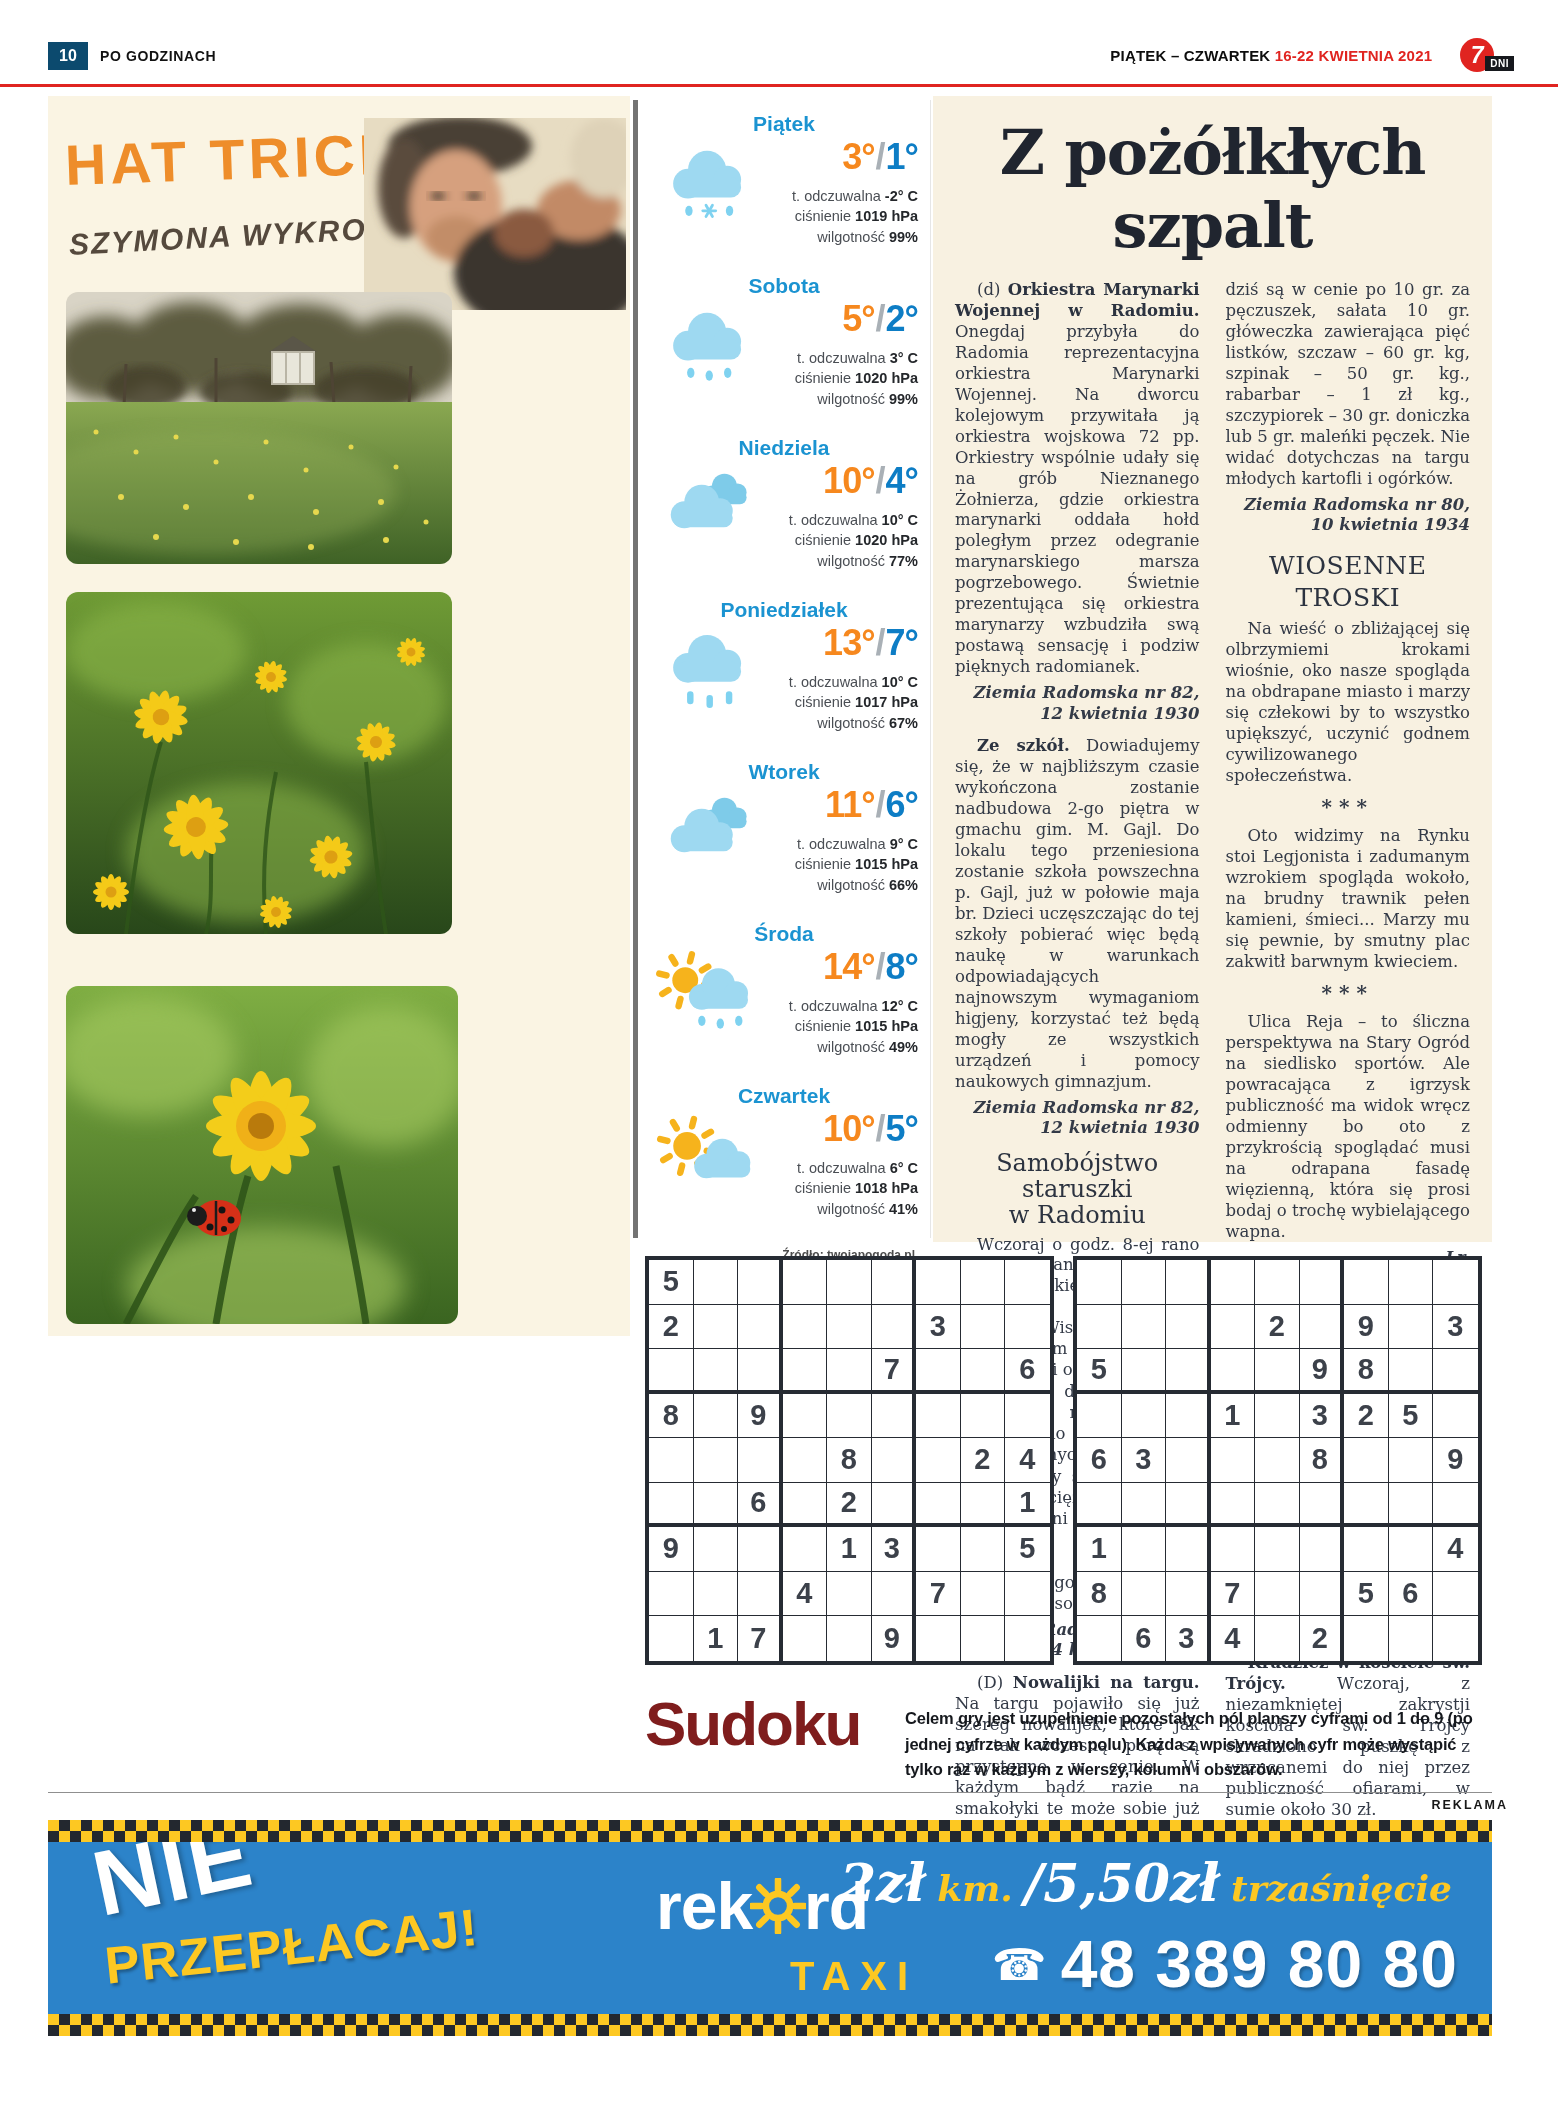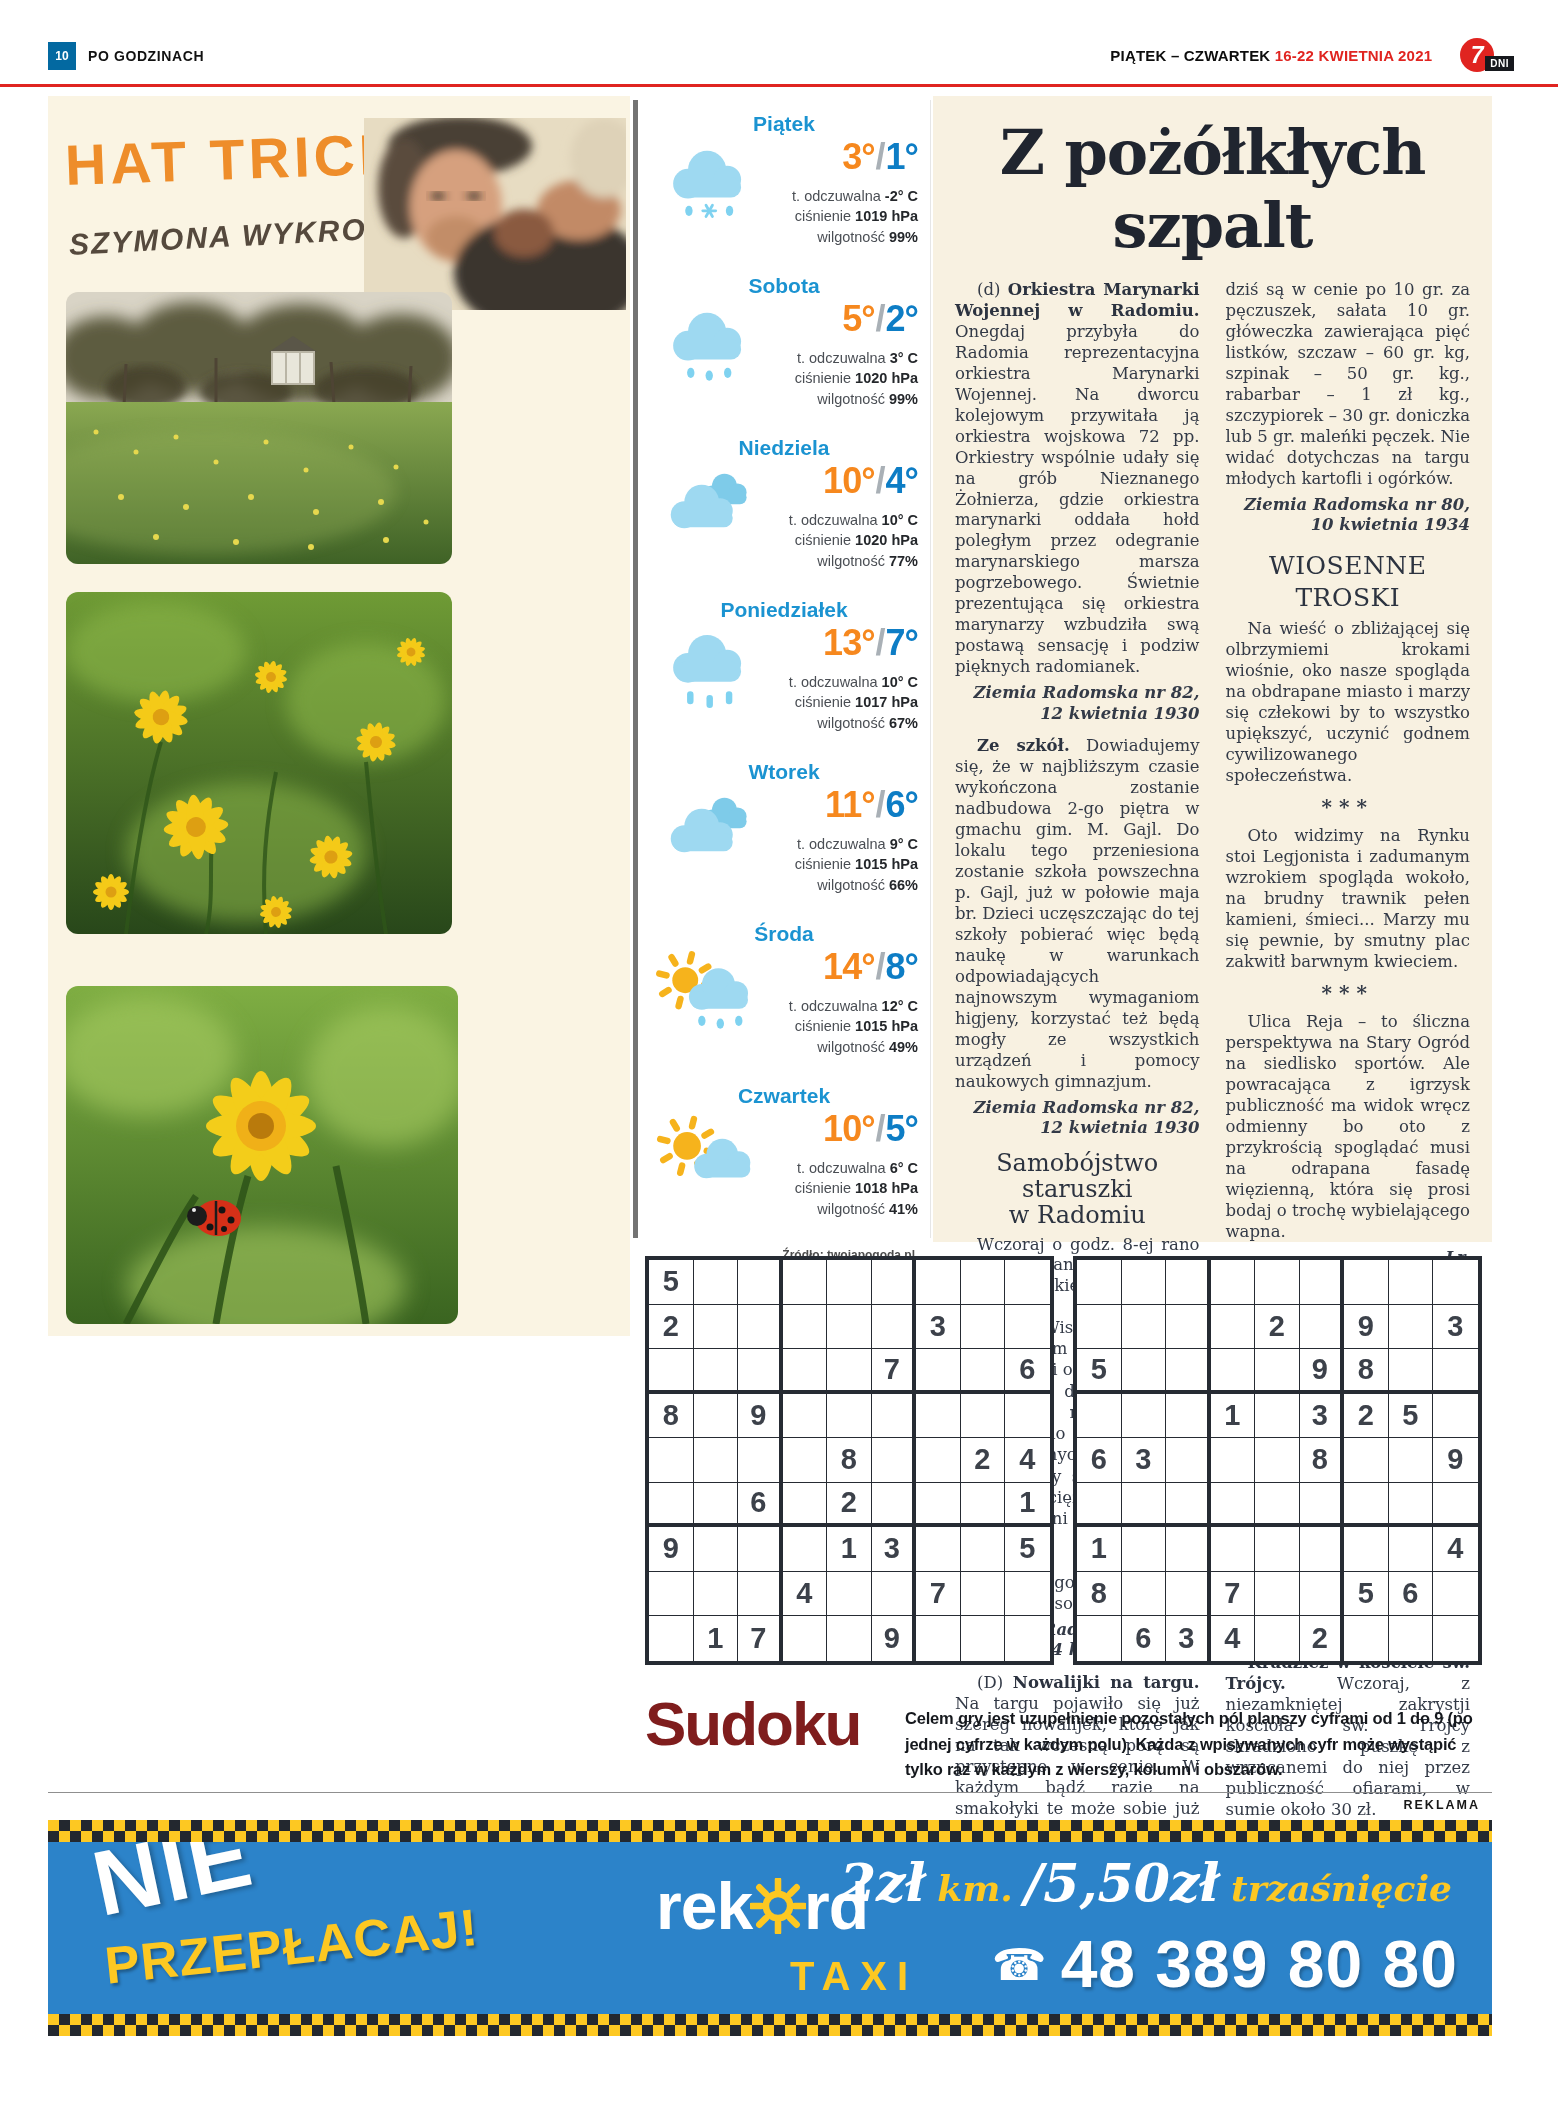--- a/index.html
+++ b/index.html
@@ -2,21 +2,21 @@
 <html><head>
 <meta charset="utf-8">
 <style>
   html,body{margin:0;padding:0;background:#ffffff;}
   .page{position:relative;width:1558px;height:2102px;background:#fff;overflow:hidden;
         font-family:"Liberation Sans",sans-serif;color:#222;}
 
   
   .top-rule{position:absolute;left:0;top:84px;width:1558px;height:3px;background:#e02420;}
   .hdr-left{position:absolute;left:48px;top:42px;display:flex;align-items:center;}
-  .pg-num{width:28px;height:28px;background:#0369a1;color:#fff;font-weight:bold;font-size:12px;
+  .pg-num{width:40px;height:28px;background:#0c4a6e;color:#fff;font-weight:bold;font-size:16px;
           display:flex;align-items:center;justify-content:center;}
   .section-name{margin-left:12px;font-size:14px;font-weight:bold;letter-spacing:.6px;color:#111;}
   .hdr-right{position:absolute;top:38px;right:44px;display:flex;align-items:center;gap:28px;}
   .hdr-date{font-size:15px;font-weight:bold;color:#0d0d0d;letter-spacing:.2px;}
   .hdr-date .red{color:#e02420;}
   .logo{display:flex;align-items:center;}
   .logo-circle{width:34px;height:34px;border-radius:50%;background:#e02420;color:#fff;
                display:flex;align-items:center;justify-content:center;
                font-weight:900;font-style:italic;font-size:23px;}
   .logo-tag{background:#16181d;color:#fff;font-size:10px;font-weight:bold;padding:2px 5px;
@@ -78,21 +78,21 @@
                font-size:29px;font-weight:bold;color:#3c414a;}
   .sudoku-cell.vr{border-right-width:4px;}
   .sudoku-cell.hb{border-bottom-width:4px;}
   .sudoku-cell.lc{border-right:none;}
   .sudoku-cell.lr{border-bottom:none;}
   .sudoku-title{position:absolute;left:645px;top:1688px;font-size:62px;font-weight:900;
                 letter-spacing:-2px;color:#7f1d1d;}
   .sudoku-instr{position:absolute;left:905px;top:1706px;width:580px;font-size:16.5px;font-weight:bold;
                 line-height:1.55;color:#15181d;letter-spacing:-.2px;}
   .reklama-rule{position:absolute;left:48px;top:1792px;width:1444px;height:1px;background:#8f8f8f;}
-  .reklama-label{position:absolute;right:78px;top:1798px;font-size:12.5px;font-weight:bold;
+  .reklama-label{position:absolute;right:50px;top:1798px;font-size:12.5px;font-weight:bold;
                  letter-spacing:2px;color:#181818;}
 
   
   .ad{position:absolute;left:48px;top:1820px;width:1444px;}
   .ad-checker{height:22px;background:repeating-conic-gradient(#23282f 0% 25%, #fdc822 0% 50%);
               background-size:22px 22px;}
   .ad-body{position:relative;height:172px;background:#2c83c9;overflow:hidden;}
   .ad-nie{position:absolute;left:36px;top:-8px;font-size:92px;font-weight:900;color:#fff;
           transform:rotate(-12deg);transform-origin:left top;letter-spacing:2px;
           text-shadow:3px 3px 4px rgba(0,0,0,.25);}

